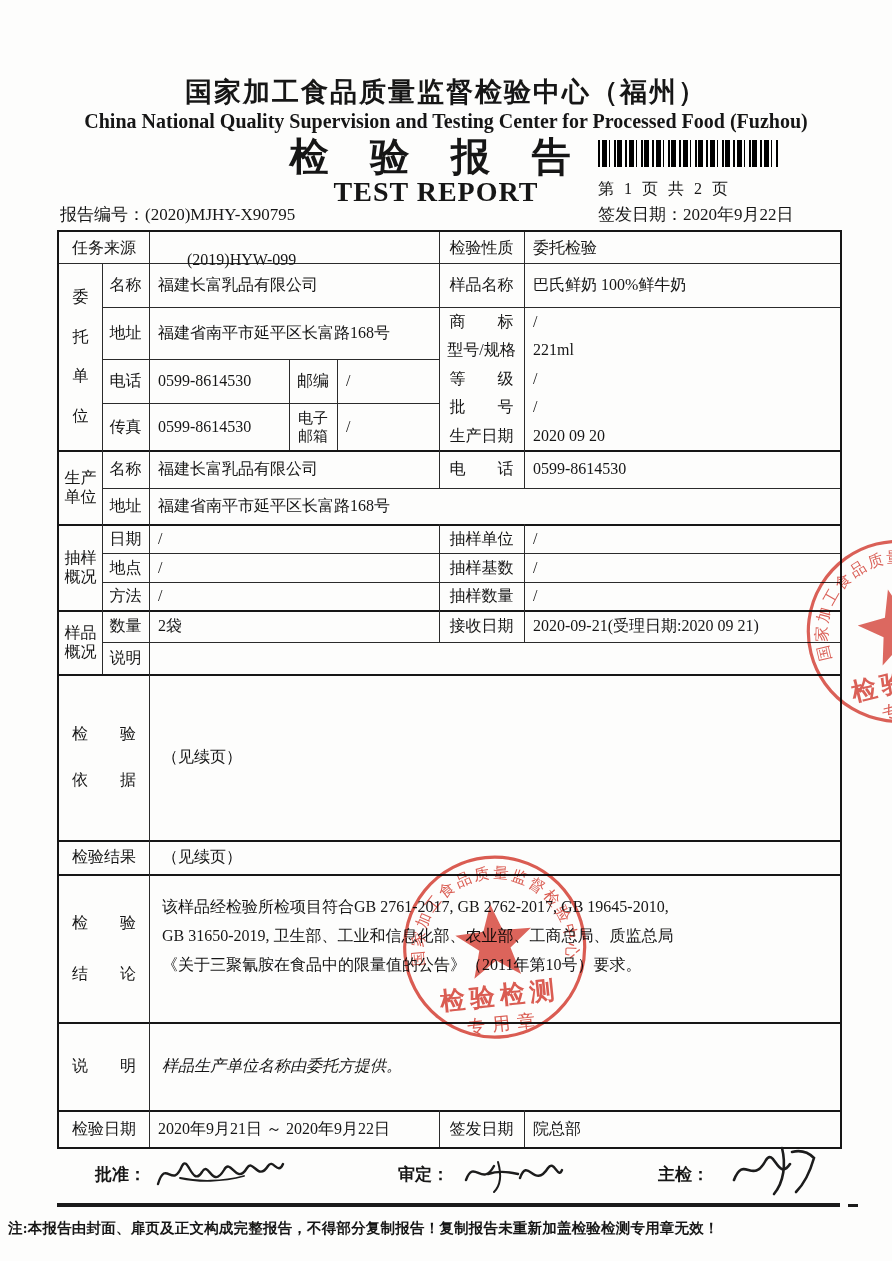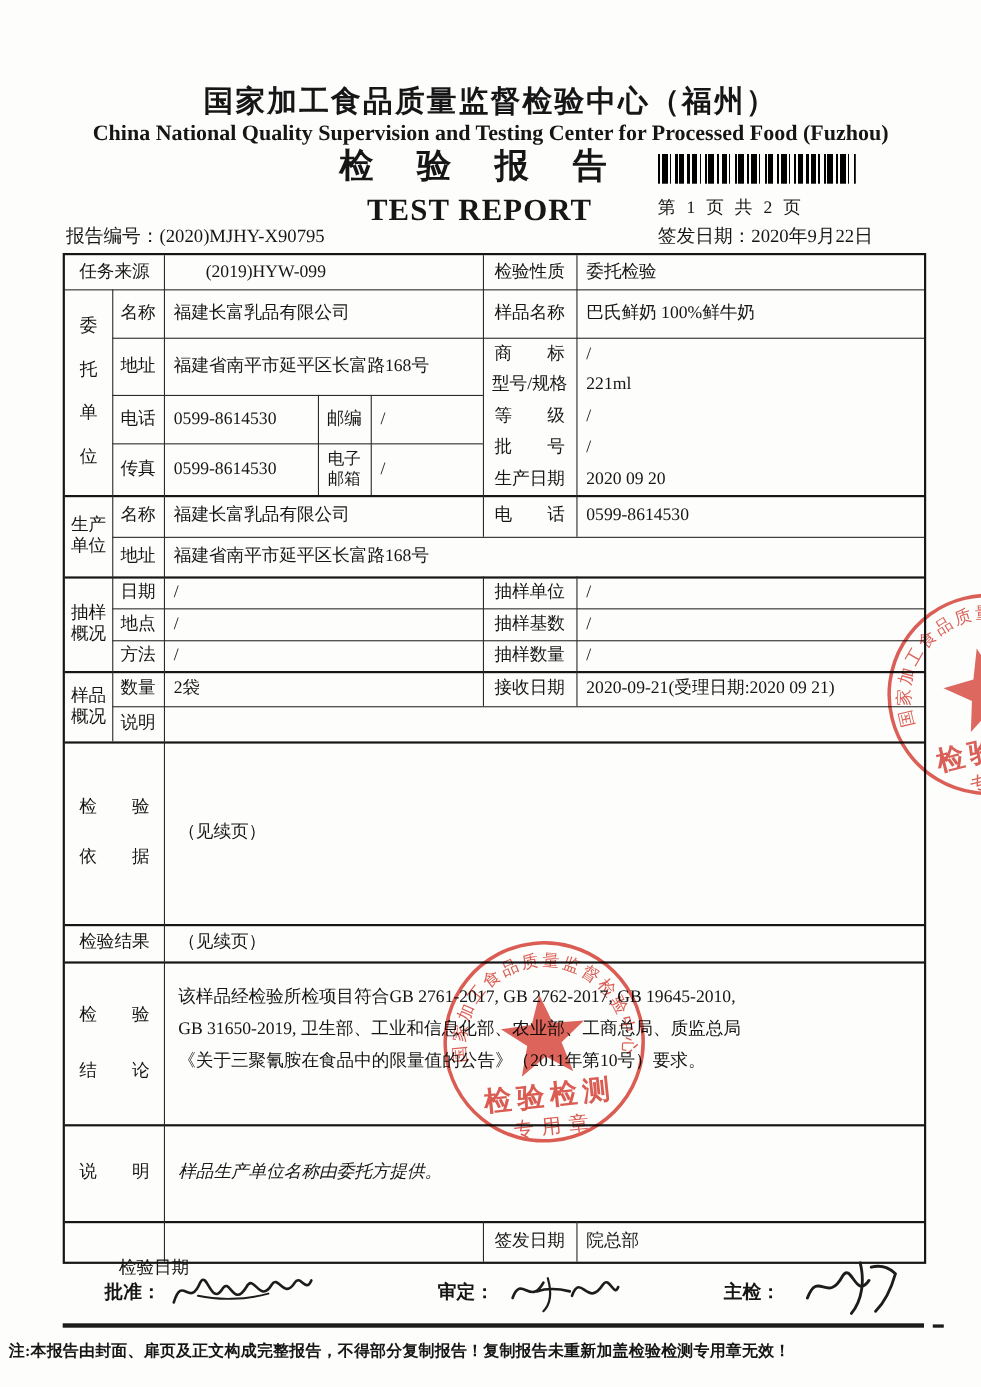--- a/index.html
+++ b/index.html
@@ -5,21 +5,21 @@
   html,body{margin:0;padding:0;}
   body{
     width:892px;height:1261px;position:relative;overflow:hidden;
     background:#fdfdfc;color:#161616;
     font-family:"Liberation Serif","DejaVu Serif",serif;
   }
   .abs{position:absolute;}
   
   .h-cn{left:16px;top:74px;width:860px;text-align:center;font-size:27px;font-weight:bold;letter-spacing:2px;}
   .h-en{left:16px;top:110px;width:860px;text-align:center;font-size:20px;font-weight:bold;}
-  .h-title{left:16px;top:130px;width:840px;text-align:center;font-size:31px;font-weight:bold;letter-spacing:12px;word-spacing:8px;}
+  .h-title{left:16px;top:130px;width:840px;text-align:center;font-size:39px;font-weight:bold;letter-spacing:12px;word-spacing:8px;}
   .h-title-en{left:16px;top:176px;width:840px;text-align:center;font-size:28px;font-weight:bold;letter-spacing:1px;}
   .barcode{left:598px;top:140px;width:180px;height:27px;
     background:
      repeating-linear-gradient(90deg,#000 0 2px,rgba(0,0,0,0) 2px 4px,#000 4px 9px,rgba(0,0,0,0) 9px 11px,#000 11px 12px,rgba(0,0,0,0) 12px 16px,#000 16px 18px,rgba(0,0,0,0) 18px 19px,#000 19px 24px,rgba(0,0,0,0) 24px 27px);
   }
   .pageinfo{left:598px;top:179px;font-size:16px;letter-spacing:3px;}
   .repno{left:60px;top:203px;font-size:17px;}
   .issuedate{left:598px;top:203px;font-size:17px;}
   
   #tbl{left:57px;top:230px;width:781px;height:915px;border:2px solid #161616;}
@@ -80,21 +80,21 @@
   <div class="vl" style="left:230px;top:127px;height:91px;"></div>
   <div class="vl" style="left:278px;top:127px;height:91px;"></div>
   <div class="vl" style="left:380px;top:0;height:256px;"></div>
   <div class="vl" style="left:380px;top:292px;height:118px;"></div>
   <div class="vl" style="left:380px;top:878px;height:37px;"></div>
   <div class="vl" style="left:465px;top:0;height:256px;"></div>
   <div class="vl" style="left:465px;top:292px;height:118px;"></div>
   <div class="vl" style="left:465px;top:878px;height:37px;"></div>
 
   <div class="cell ctr" style="left:0;top:0;width:90px;height:31px;">任务来源</div>
-  <div class="cell lft" style="left:90px;top:0;width:290px;height:31px;padding-left:38px;">(2019)HYW-099</div>
+  <div class="cell lft" style="left:90px;top:12px;width:290px;height:31px;padding-left:38px;">(2019)HYW-099</div>
   <div class="cell ctr" style="left:380px;top:0;width:85px;height:31px;">检验性质</div>
   <div class="cell lft" style="left:465px;top:0;width:310px;height:31px;">委托检验</div>
 
   <div class="cell vcol" style="left:0;top:31px;width:43px;height:187px;padding:14px 0;box-sizing:border-box;">
     <span>委</span>
     <span>托</span>
     <span>单</span>
     <span>位</span>
   </div>
 
@@ -195,21 +195,22 @@
   </div>
   <div class="concl">
     <div>该样品经检验所检项目符合GB 2761-2017, GB 2762-2017, GB 19645-2010,</div>
     <div>GB 31650-2019, 卫生部、工业和信息化部、农业部、工商总局、质监总局</div>
     <div>《关于三聚氰胺在食品中的限量值的公告》（2011年第10号）要求。</div>
   </div>
 
   <div class="cell ctr" style="left:0;top:790px;width:90px;height:88px;">说　　明</div>
   <div class="cell" style="left:103px;top:790px;width:600px;height:88px;font-style:italic;">样品生产单位名称由委托方提供。</div>
 
-  <div class="cell ctr" style="left:0;top:902px;width:90px;height:37px;padding-left:36px;">检验日期</div>
+  <div class="cell ctr" style="left:0;top:878px;width:90px;height:37px;">检验日期</div>
+  <div class="cell lft" style="left:90px;top:878px;width:290px;height:37px;">2020年9月21日 ～ 2020年9月22日</div>
   <div class="cell ctr" style="left:380px;top:878px;width:85px;height:37px;">签发日期</div>
   <div class="cell lft" style="left:465px;top:878px;width:310px;height:37px;">院总部</div>
 </div>
 
 <div class="sig-label" style="left:95px;top:1163px;text-align:center;">批准：</div>
 <svg class="abs" style="left:152px;top:1148px;" width="135" height="50" viewBox="0 0 135 50">
   <path d="M6,36 C14,10 20,42 30,18 C36,6 40,40 50,24 C57,12 60,42 72,22 C79,9 84,38 95,20 C101,10 106,34 116,18 C121,10 126,28 131,16" fill="none" stroke="#1c1c1c" stroke-width="2.4" stroke-linecap="round"></path>
   <path d="M28,30 C46,34 70,34 92,28" fill="none" stroke="#1c1c1c" stroke-width="1.8" stroke-linecap="round"></path>
 </svg>
 <div class="sig-label" style="left:398px;top:1163px;">审定：</div>

